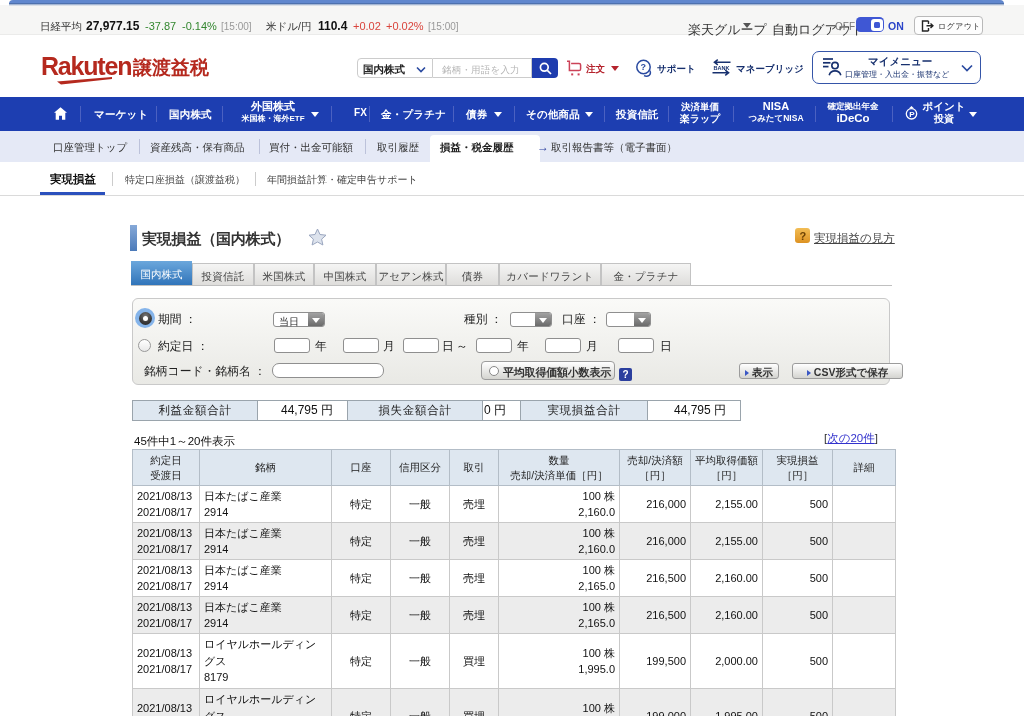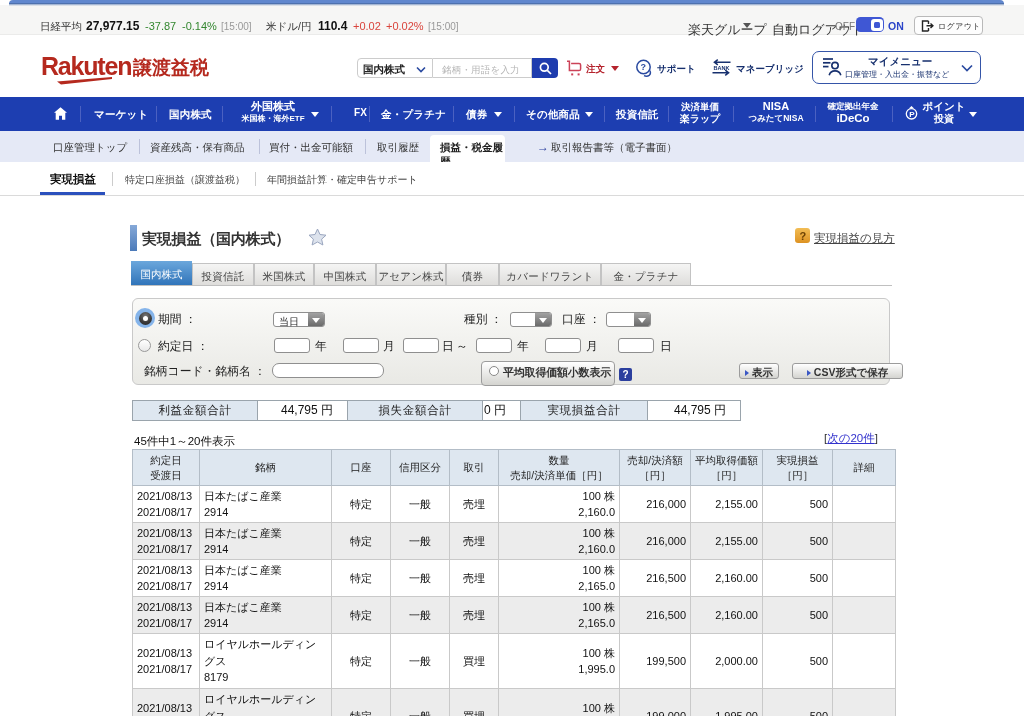--- a/index.html
+++ b/index.html
@@ -58,21 +58,21 @@
 #nav .it { position:absolute; color:#fff; font-size:10.5px; font-weight:bold; top:11px; white-space:nowrap; letter-spacing:0.2px;}
 #nav .two { top:4px; text-align:center; font-size:10.5px; line-height:11.5px; letter-spacing:0;}
 #nav .two small { font-size:8.5px; font-weight:bold; display:block; letter-spacing:0;}
 #nav .sep { position:absolute; top:9px; width:1px; height:16px; background:#4b61c1; }
 #nav .tri { position:absolute; width:0; height:0; border-left:4px solid transparent; border-right:4px solid transparent; border-top:5px solid #fff; top:15px; }
 
 
 #subnav { position:absolute; left:0; top:131px; width:1024px; height:31px; background:#e5e9f6; }
 #subnav .it { position:absolute; top:10px; font-size:10.5px; color:#333; white-space:nowrap; }
 #subnav .sep { position:absolute; top:8px; width:1px; height:15px; background:#bcc2da; }
-#subnav #activebox { position:absolute; left:430px; top:4px; width:75px; height:27px; background:#fff; border-radius:4px 4px 0 0; }
+#subnav #activebox { position:absolute; left:430px; top:4px; width:110px; height:27px; background:#fff; border-radius:4px 4px 0 0; }
 #subnav #activebox span { position:absolute; left:10px; top:6px; font-size:10.5px; font-weight:bold; color:#222; }
 #subnav .arw { color:#2b3f9e; font-weight:bold; font-size:12px; top:9px;}
 
 
 #thirdnav { position:absolute; left:0; top:162px; width:1024px; height:34px; background:#fff; border-bottom:1px solid #dadada; }
 #thirdnav .it { position:absolute; top:11px; font-size:10px; color:#444; white-space:nowrap; }
 #thirdnav .act { font-weight:bold; color:#111; font-size:11.5px; top:10px; }
 #thirdnav .sep { position:absolute; top:10px; width:1px; height:14px; background:#ccc; }
 #thirdnav #uline { position:absolute; left:40px; top:30px; width:65px; height:3px; background:#2b50bd; }
 
@@ -98,21 +98,21 @@
 .radio-on u { position:absolute; left:3.5px; top:3.5px; width:13px; height:13px; background:radial-gradient(circle at 50% 30%, #777 0%, #3c3c3c 55%, #222 100%); border-radius:50%; display:block;}
 .radio-on i { position:absolute; left:7.5px; top:7.5px; width:5px; height:5px; background:#fff; border-radius:50%; display:block; }
 .radio-off { position:absolute; width:13px; height:13px; border-radius:50%; background:linear-gradient(#fff,#e8e8e8); border:1px solid #999; }
 .selbox { position:absolute; height:15px; background:#fff; border:1px solid #8f8f8f; border-radius:3px; }
 .selbox .dd { position:absolute; right:0; top:0; bottom:0; width:16px; background:linear-gradient(#a2a2a2,#6b6b6b); border-radius:0 2px 2px 0; }
 .selbox .dd b { position:absolute; left:4px; top:5px; width:0; height:0; border-left:4px solid transparent; border-right:4px solid transparent; border-top:5px solid #fff; }
 .selbox .tx { position:absolute; left:5px; top:1.5px; font-size:10px; color:#222; }
 .inp { position:absolute; width:36px; height:15px; background:#fff; border:1px solid #8f8f8f; border-radius:3px; }
 #nameinp { position:absolute; left:139px; top:64px; width:112px; height:15px; background:#fff; border:1px solid #8f8f8f; border-radius:7px; }
 .gbtn { position:absolute; background:linear-gradient(#ffffff,#d4d4d0); border:1px solid #9c9c9c; border-radius:3px; font-size:10.5px; font-weight:bold; color:#333; text-align:center; white-space:nowrap;}
-#avgbtn { left:348px; top:62px; width:134px; height:25px; border-radius:4px; }
+#avgbtn { left:348px; top:62px; width:134px; height:19px; border-radius:4px; }
 #avgbtn .rc { position:absolute; left:7px; top:4px; width:10px; height:10px; border-radius:50%; background:#fff; border:1px solid #888; }
 #avgbtn span { position:absolute; left:21px; top:3px; font-size:11px; font-weight:bold; color:#333; white-space:nowrap; letter-spacing:-0.2px;}
 #q2 { position:absolute; left:486px; top:69px; width:13px; height:13px; background:#2b3f9e; border-radius:2px; }
 #q2 span { position:absolute; left:3.5px; top:1px; font-size:10px; font-weight:bold; color:#fff; }
 .tri-b { display:inline-block; width:0; height:0; border-top:3.5px solid transparent; border-bottom:3.5px solid transparent; border-left:4.5px solid #3a57c4; margin-right:3px; position:relative; top:0.5px;}
 
 
 #sumtbl { position:absolute; left:132px; top:400px; border-collapse:collapse; }
 #sumtbl td { border:1px solid #9aa4ac; height:20px; font-size:11.5px; padding:0; }
 #sumtbl td.h { background:#dee7f0; text-align:center; color:#222; letter-spacing:0.7px;}

